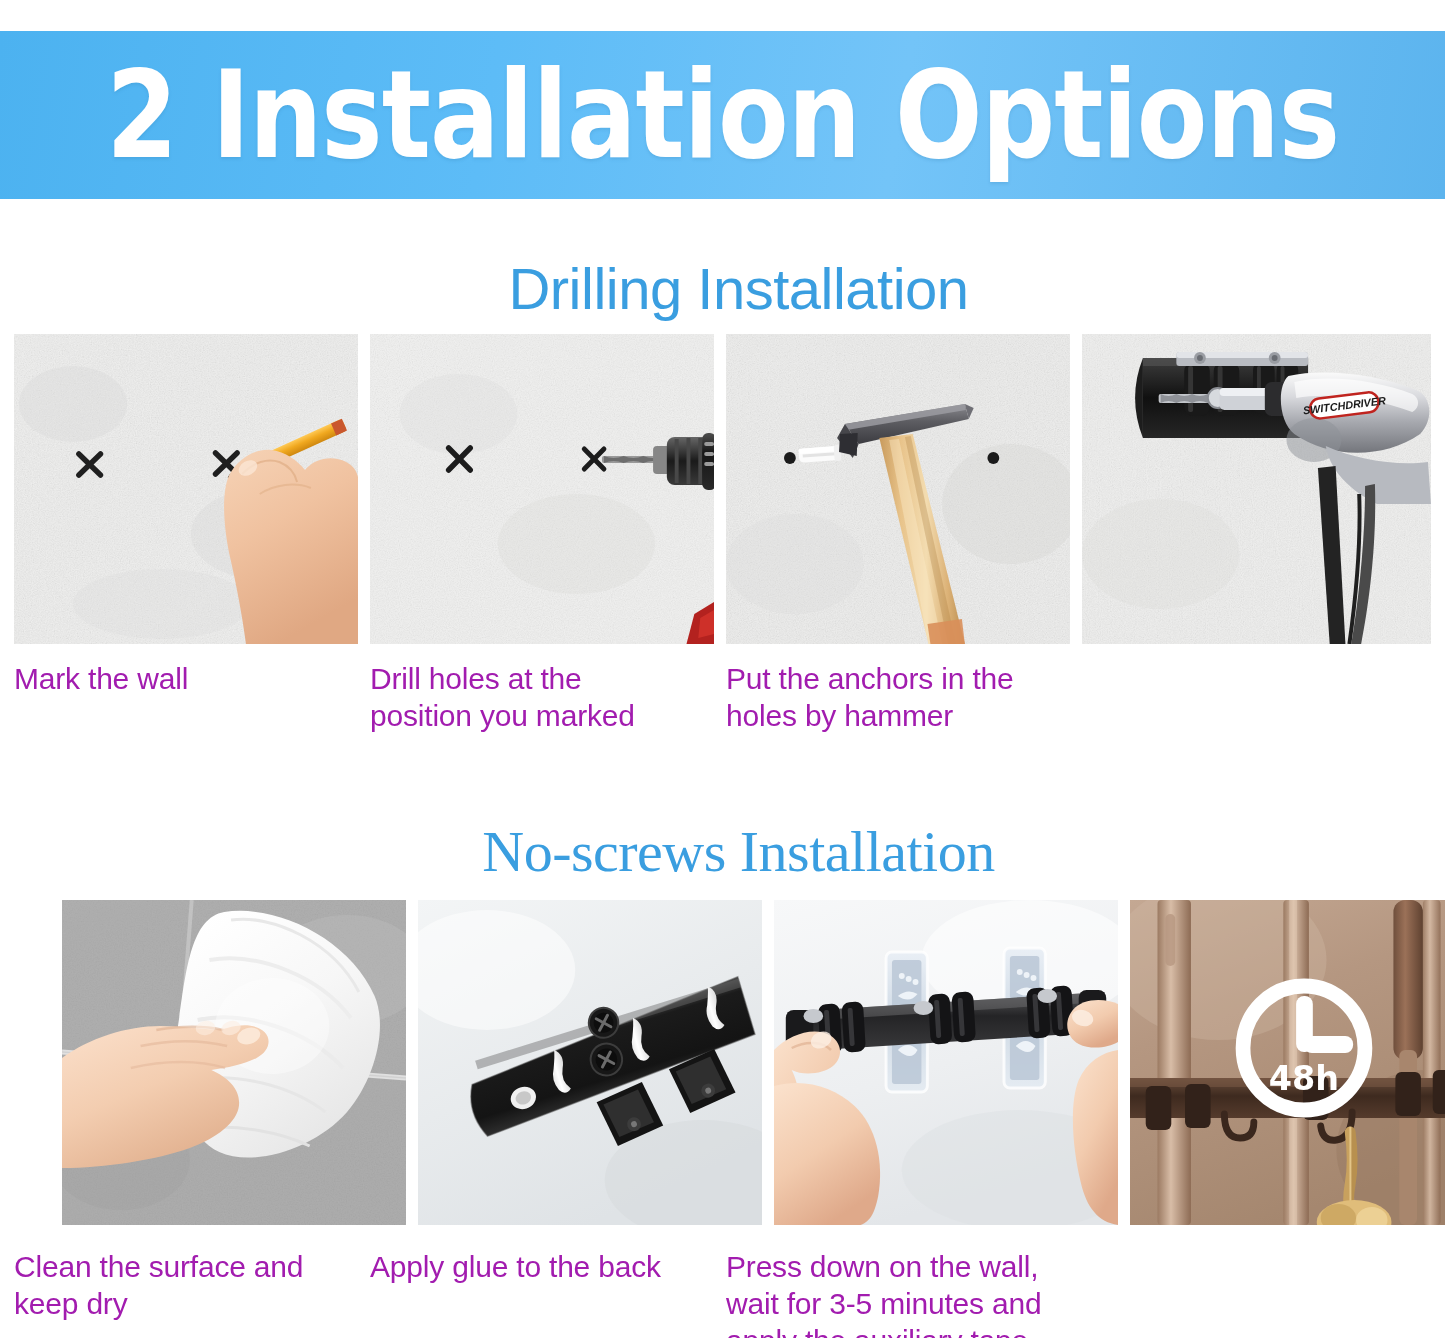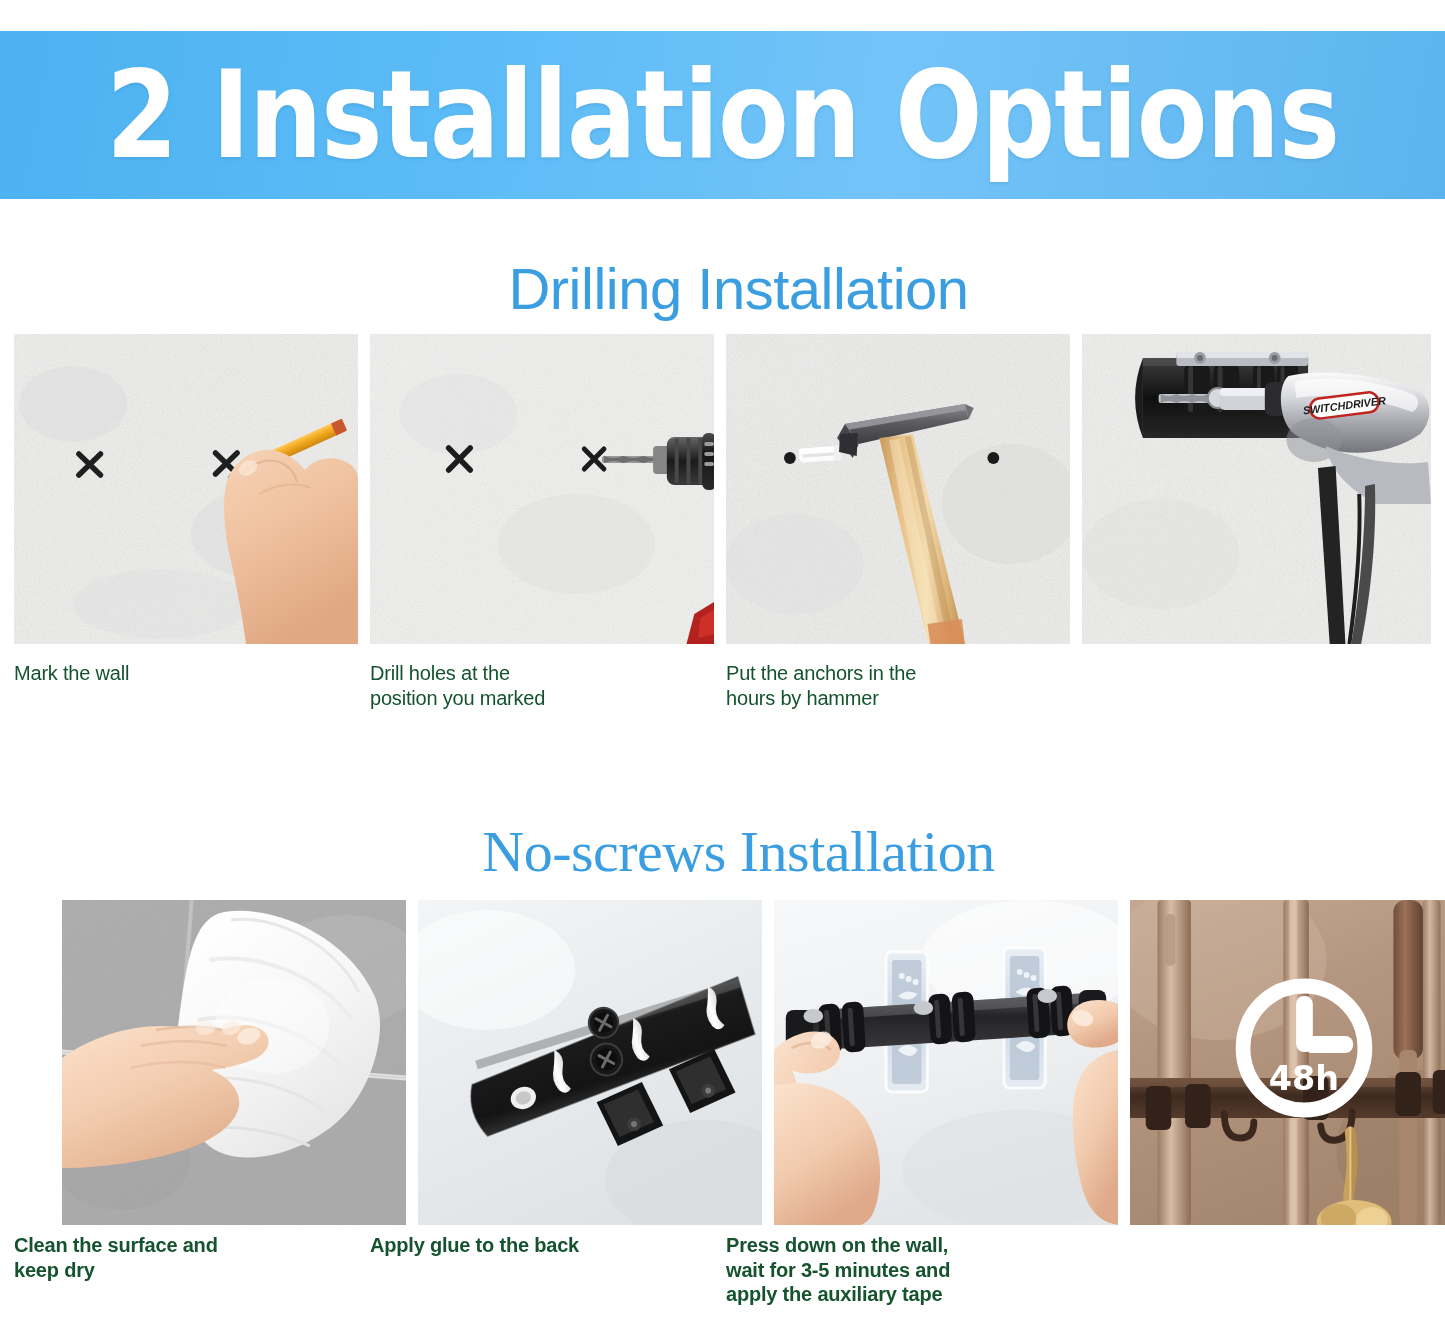--- a/index.html
+++ b/index.html
@@ -86,27 +86,27 @@
     overflow: hidden;
     background: #e9eaea;
   }
   #row-noscrews .photo { height: 325px; margin-left: 48px; }
 
   .photo svg { display: block; width: 100%; height: 100%; }
 
   .caption {
     margin-top: 17px;
     font-family: "Liberation Sans", sans-serif;
-    font-size: 20px;
+    font-size: 30px;
     line-height: 1.23;
-    color: #14532d;
+    color: #a21caf;
     letter-spacing: -0.2px;
     white-space: pre-line;
   }
-  #row-noscrews .caption { margin-top: 8px; font-weight: bold; }
+  #row-noscrews .caption { margin-top: 24px; }
 
   
   .cap-w1 { max-width: 340px; }
   .cap-w2 { max-width: 330px; }
   .cap-w3 { max-width: 345px; }
   .cap-w4 { max-width: 350px; }
 </style>
 </head>
 <body>
 
@@ -332,21 +332,21 @@
             <path d="M116 100 L134 99 L133 122 L115 118 Z" fill="#2e2e33"></path>
             <polygon points="243,70 252,74 247,85" fill="#6f6f75"></polygon>
             <path d="M156 104 L190 100 L243 310 L206 310 Z" fill="url(#wood3)"></path>
             <path d="M166 106 L176 105 L220 310 L206 310 Z" fill="#fbe9c6" opacity="0.45"></path>
             <path d="M182 103 L188 102 L234 310 L226 310 Z" fill="#a8793d" opacity="0.3"></path>
             <path d="M205 290 L240 285 L243 310 L208 310 Z" fill="#d98f5a" opacity="0.9"></path>
           </g>
         </svg>
       </div>
       <div class="caption cap-w3">Put the anchors in the
-hours by hammer</div>
+holes by hammer</div>
     </div>
 
     <div class="step">
       <div class="photo">
         <svg viewBox="0 0 355 310" preserveAspectRatio="none">
           <defs>
             <linearGradient id="conc4" x1="0" y1="0" x2="1" y2="1">
               <stop offset="0%" stop-color="#eeeeee"></stop>
               <stop offset="50%" stop-color="#e4e4e3"></stop>
               <stop offset="100%" stop-color="#ebebea"></stop>

